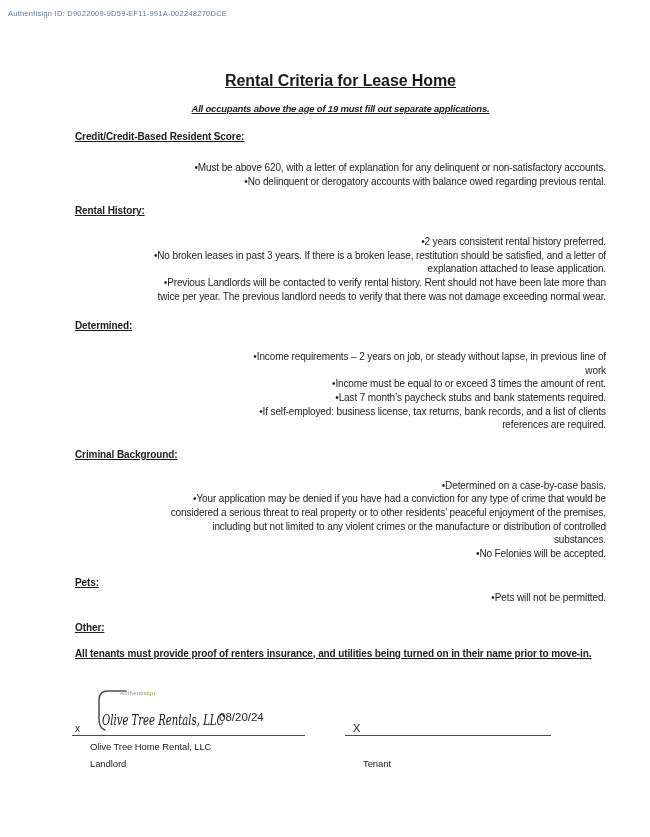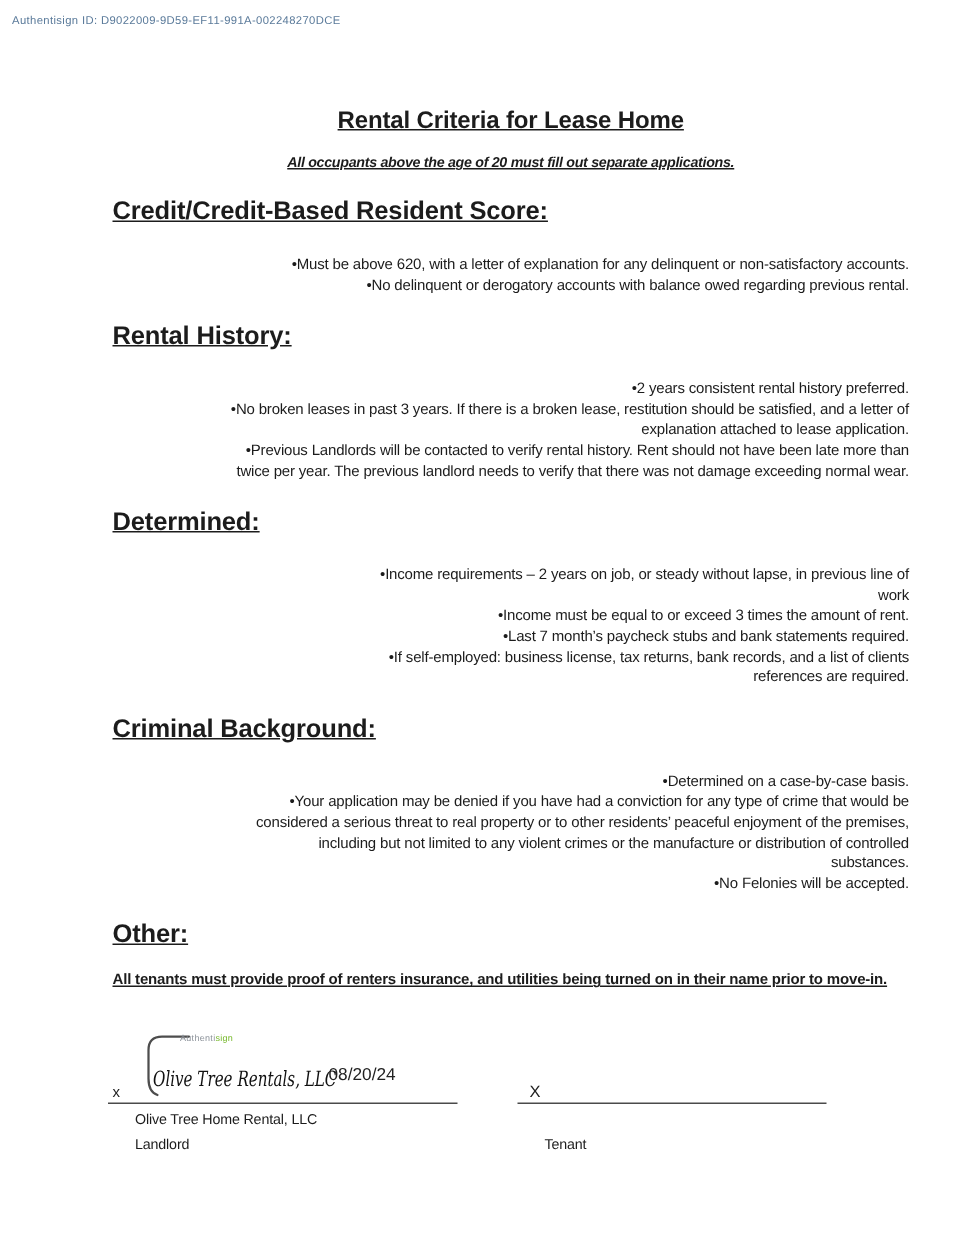--- a/index.html
+++ b/index.html
@@ -39,21 +39,21 @@
     margin-top: 13px;
     text-align: center;
     font-size: 9.5px;
     font-weight: bold;
     font-style: italic;
     text-decoration: underline;
     letter-spacing: -0.2px;
   }
   .section { margin-top: 17px; }
   .section-heading {
-    font-size: 17px;
+    font-size: 10px;
     font-weight: bold;
     text-decoration: underline;
     letter-spacing: -0.1px;
   }
   .bullets { margin-top: 19px; margin-left: 40px; max-width: 502px; }
   .section.tight .bullets { margin-top: 3px; }
   .bullet {
     font-size: 10px;
     line-height: 13.6px;
     letter-spacing: -0.12px;
@@ -126,21 +126,21 @@
 <body>
 
 <div class="page">
 
   <div class="auth-id">Authentisign ID: D9022009-9D59-EF11-991A-002248270DCE</div>
 
   <div class="content">
 
     <div class="doc-title">Rental Criteria for Lease Home</div>
 
-    <div class="doc-subtitle">All occupants above the age of 20 must fill out separate applications.</div>
+    <div class="doc-subtitle">All occupants above the age of 19 must fill out separate applications.</div>
 
     <div id="sections-host">
   <section class="section">
     <div class="section-heading">Credit/Credit-Based Resident Score:</div>
     <div class="bullets">
             <div class="bullet">Must be above 620, with a letter of explanation for any delinquent or non-satisfactory accounts.</div>
             <div class="bullet">No delinquent or derogatory accounts with balance owed regarding previous rental.</div>
           </div>
   </section>
 
@@ -172,20 +172,26 @@
     <div class="bullets">
             <div class="bullet">Determined on a case-by-case basis.</div>
             <div class="bullet">Your application may be denied if you have had a conviction for any type of crime that would be
 considered a serious threat to real property or to other residents’ peaceful enjoyment of the premises,
 including but not limited to any violent crimes or the manufacture or distribution of controlled
 substances.</div>
             <div class="bullet">No Felonies will be accepted.</div>
           </div>
   </section>
 
+  <section class="section tight">
+    <div class="section-heading">Pets:</div>
+    <div class="bullets">
+            <div class="bullet">Pets will not be permitted.</div>
+          </div>
+  </section>
 
   <section class="section tight">
     <div class="section-heading">Other:</div>
   </section>
 </div>
 
     <div class="footer-note">All tenants must provide proof of renters insurance, and utilities being turned on in their name prior to move-in.</div>
 
     <div class="sig-area">
 

